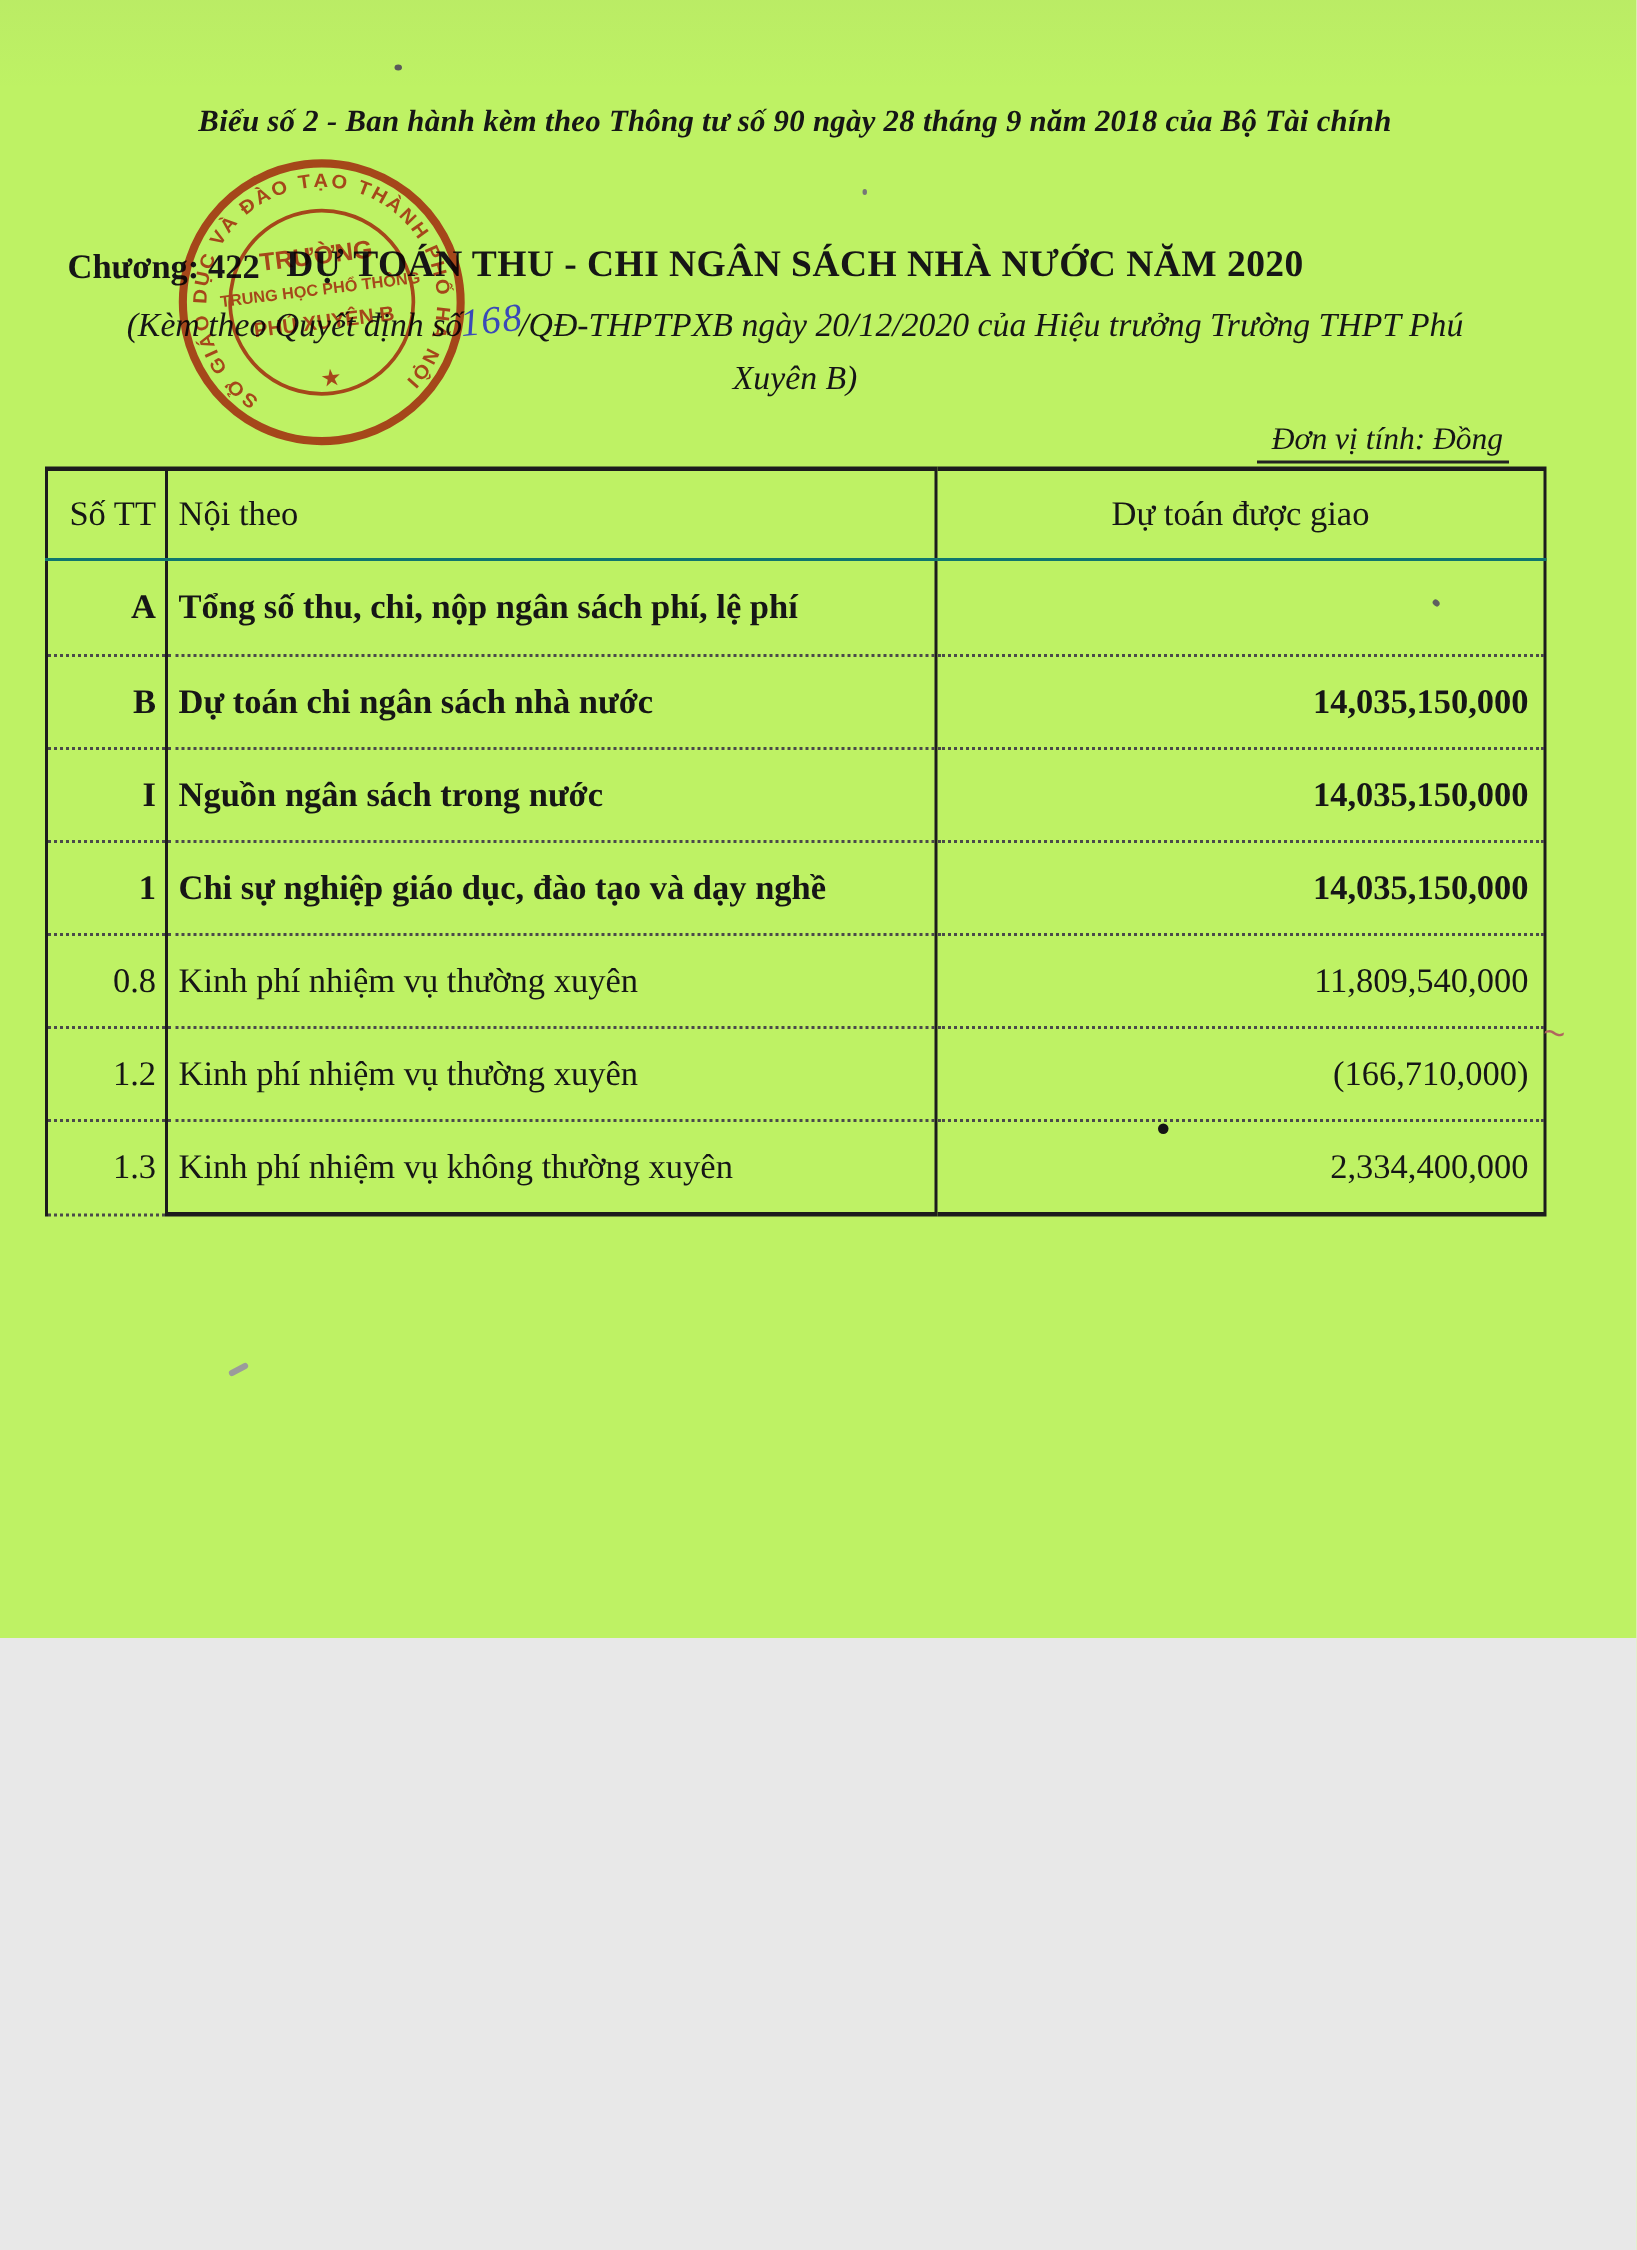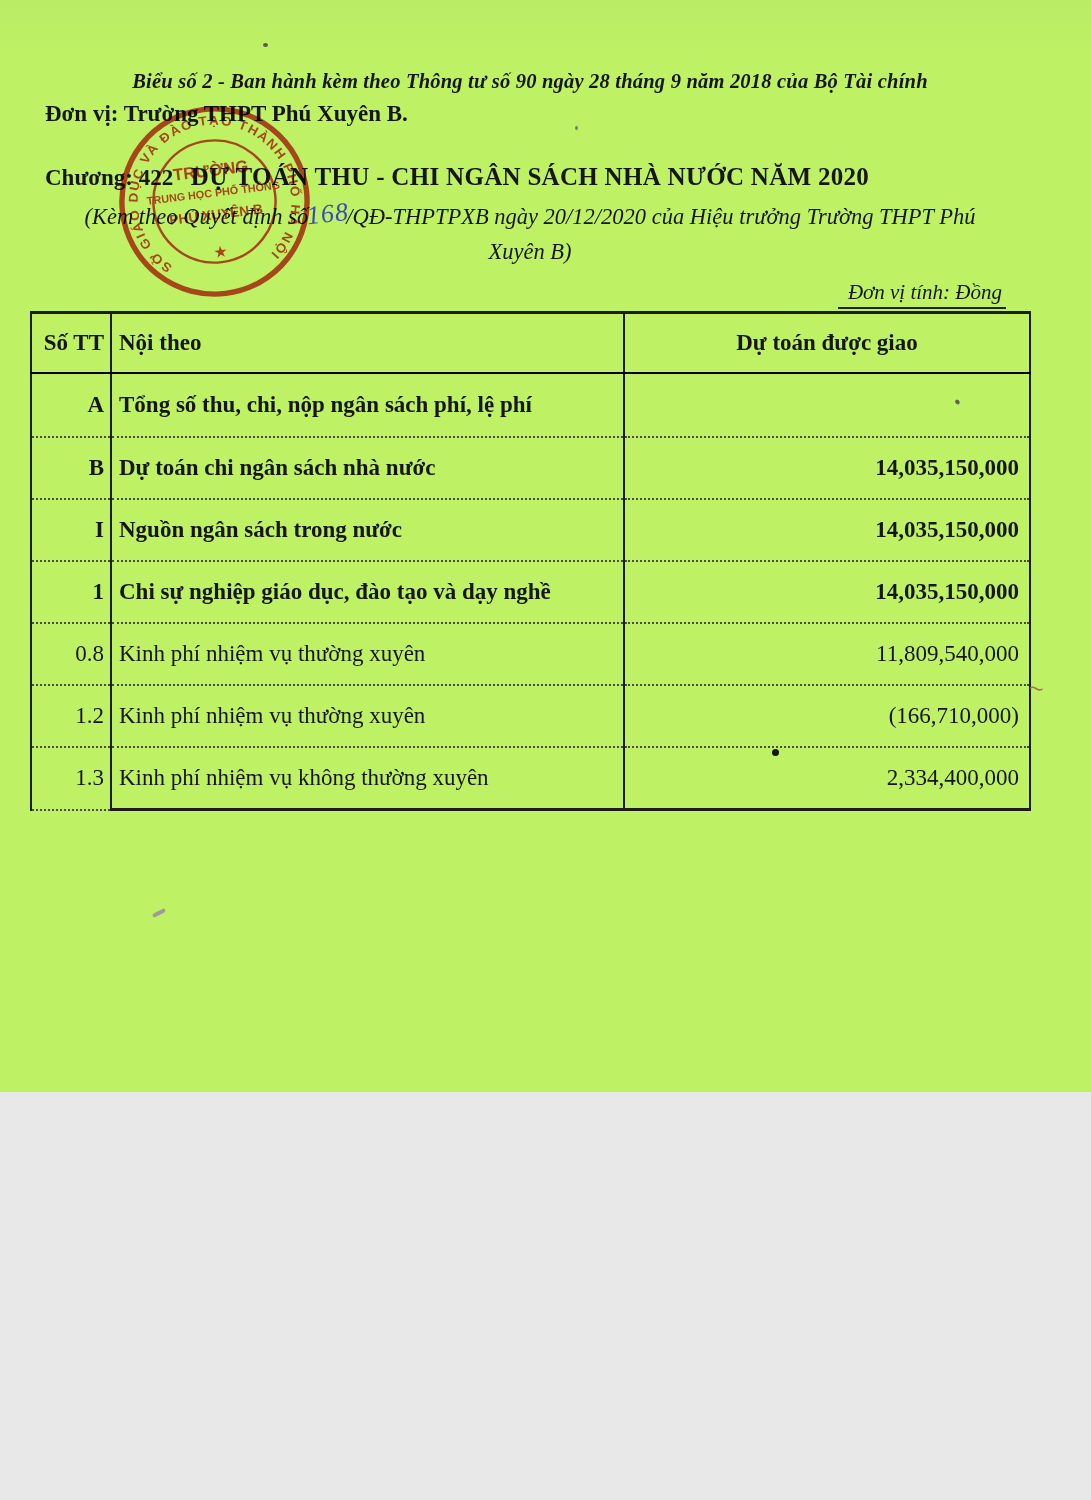--- a/index.html
+++ b/index.html
@@ -70,22 +70,22 @@
   }
   .budget-table col.c1{width:80px;}
   .budget-table col.c2{width:513px;}
   .budget-table col.c3{width:406px;}
   .budget-table th,.budget-table td{
     padding:0;margin:0;overflow:hidden;white-space:nowrap;
   }
   .budget-table thead th{
     height:58px;
     border-top:3px solid #1c1c1c;
-    border-bottom:2px solid #000000;
-    font-weight:bold;font-size:23px;
+    border-bottom:2px solid #0f766e;
+    font-weight:normal;font-size:23px;
     text-align:center;
   }
   .budget-table td{height:60px;}
   .budget-table .cell-no{
     border-left:2px solid #1c1c1c;
     border-right:2px solid #1c1c1c;
     text-align:right;padding-right:6px;
   }
   .budget-table .cell-content{
     border-right:2px solid #1c1c1c;
@@ -127,21 +127,20 @@
   }
 </style>
 </head>
 <body>
 
 <div class="page">
   <div class="scan-band"></div>
 
   <div class="center-block issuance-note">Biểu số 2 - Ban hành kèm theo Thông tư số 90 ngày 28 tháng 9 năm 2018 của Bộ Tài chính</div>
 
-  <div class="unit-line">Đơn vị: Trường THPT Phú Xuyên B.</div>
 
   <div class="chapter-line">Chương: 422</div>
 
   <div class="center-block doc-title">DỰ TOÁN THU - CHI NGÂN SÁCH NHÀ NƯỚC NĂM 2020</div>
 
   <div class="center-block doc-subtitle">
     <span>(Kèm theo Quyết định số</span><span class="handwritten-number">168</span><span>/QĐ-THPTPXB ngày 20/12/2020 của Hiệu trưởng Trường THPT Phú</span><br>
     <span>Xuyên B)</span>
   </div>
 

